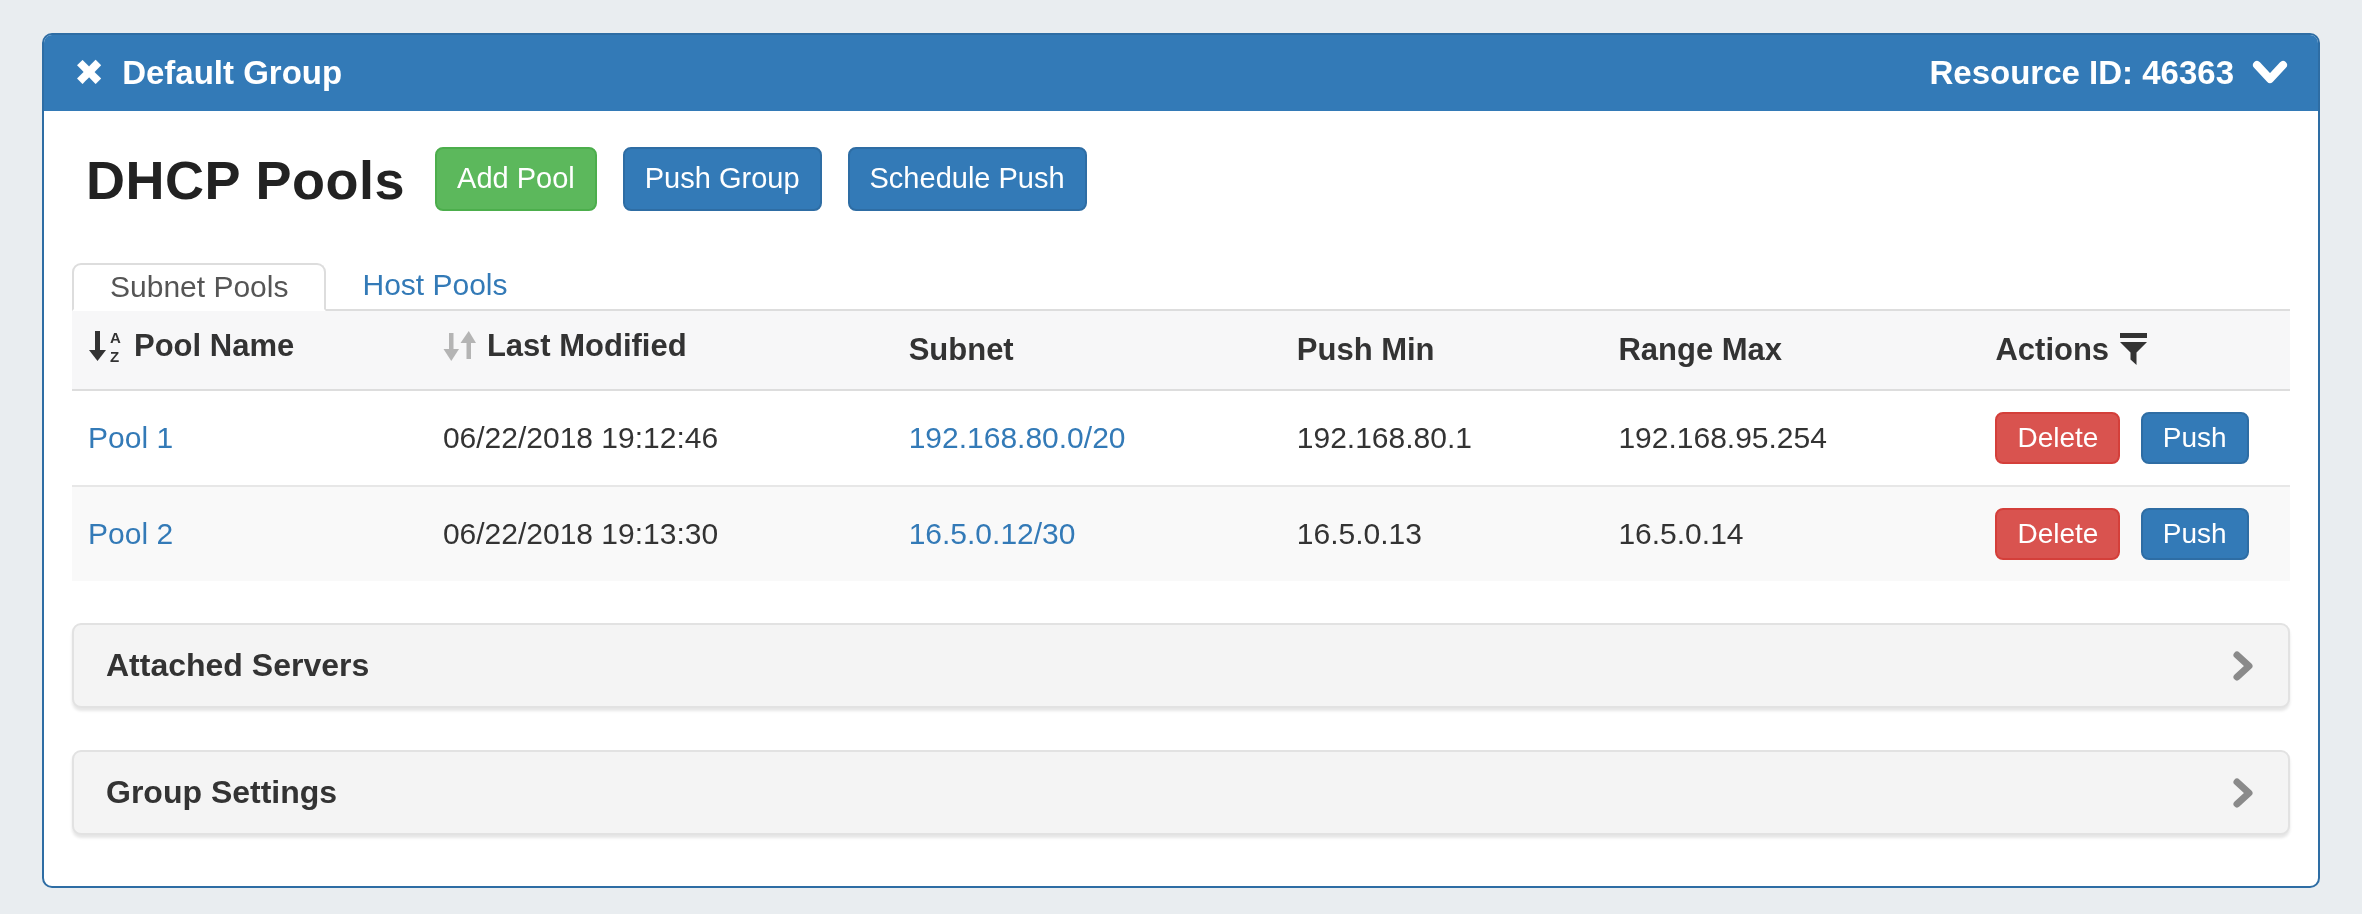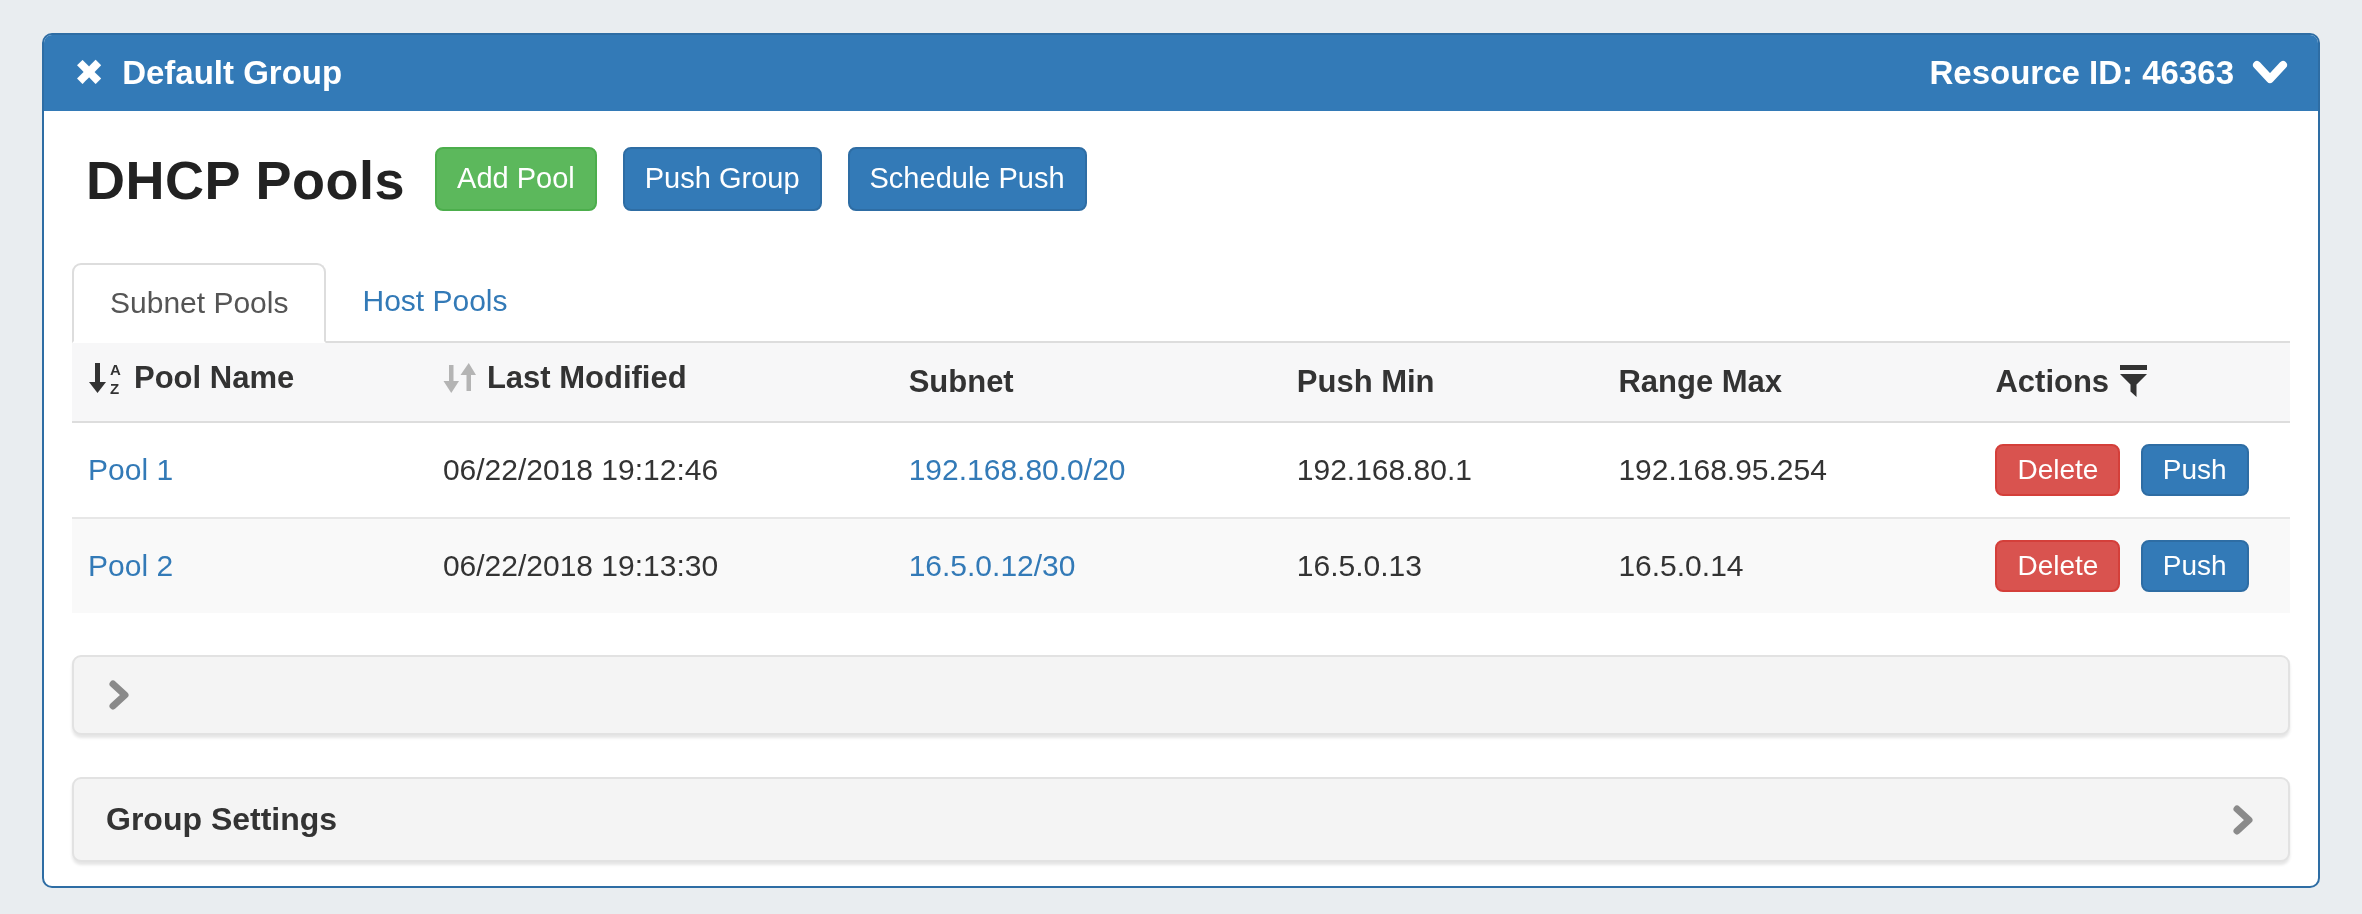--- a/index.html
+++ b/index.html
@@ -46,21 +46,21 @@
     margin-right: 26px;
     cursor: pointer;
     line-height: 1.1;
   }
   .btn-success { background: #5cb85c; border-color: #4cae4c; }
   .btn-primary { background: #337ab7; border-color: #2e6da4; }
 
   .tabs { margin-top: 52px; border-bottom: 2px solid #ddd; display: flex; }
   .tab {
     font-size: 30px;
-    padding: 20px 36px;
+    padding: 4px 36px;
     cursor: pointer;
     line-height: 1.2;
   }
   .tab.active {
     background: #fff;
     color: #555;
     border: 2px solid #ddd;
     border-bottom: 2px solid #fff;
     border-radius: 9px 9px 0 0;
     margin-bottom: -2px;
@@ -229,20 +229,21 @@
           <td>16.5.0.14</td>
           <td>
             <span class="action-btn action-delete">Delete</span>
             <span class="action-btn action-push">Push</span>
           </td>
         </tr>
       </tbody>
     </table>
 
     <div class="panel">
+      <span class="panel-title">Attached Servers</span>
       <span class="icon">
         <svg width="26" height="32" viewBox="0 0 26 32">
           <path d="M7 5 L19 16 L7 27" fill="none" stroke="#8a8a8a" stroke-width="7" stroke-linecap="round" stroke-linejoin="round"></path>
         </svg>
       </span>
     </div>
 
     <div class="panel">
       <span class="panel-title">Group Settings</span>
       <span class="icon">

